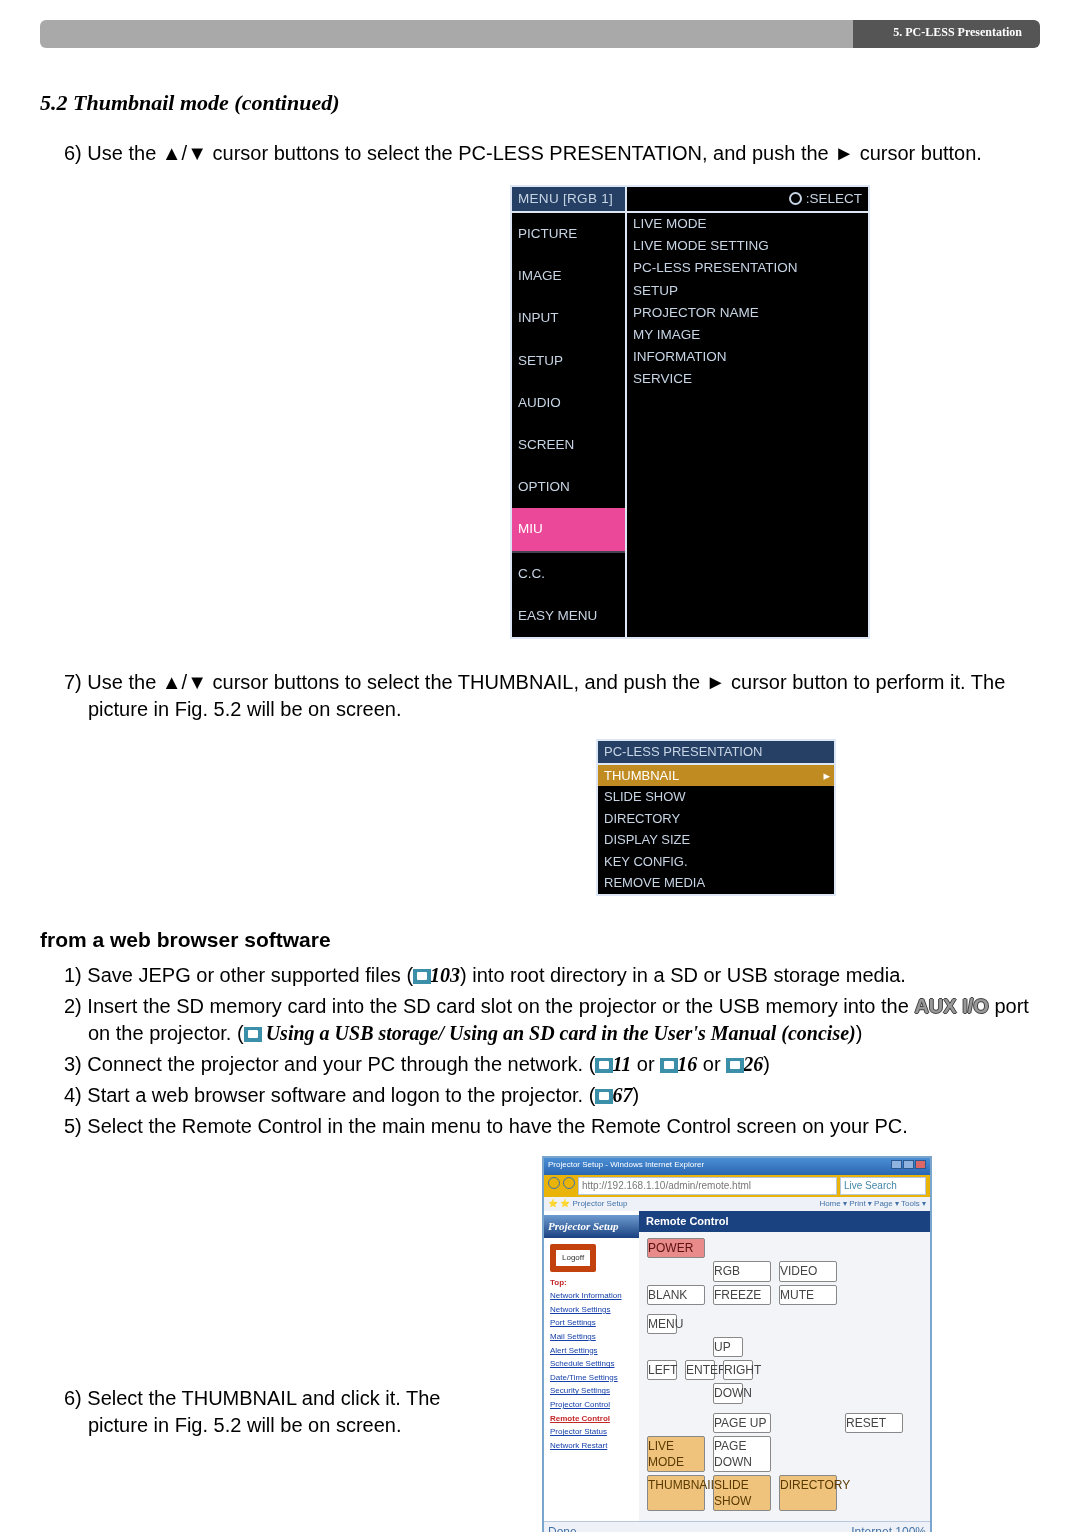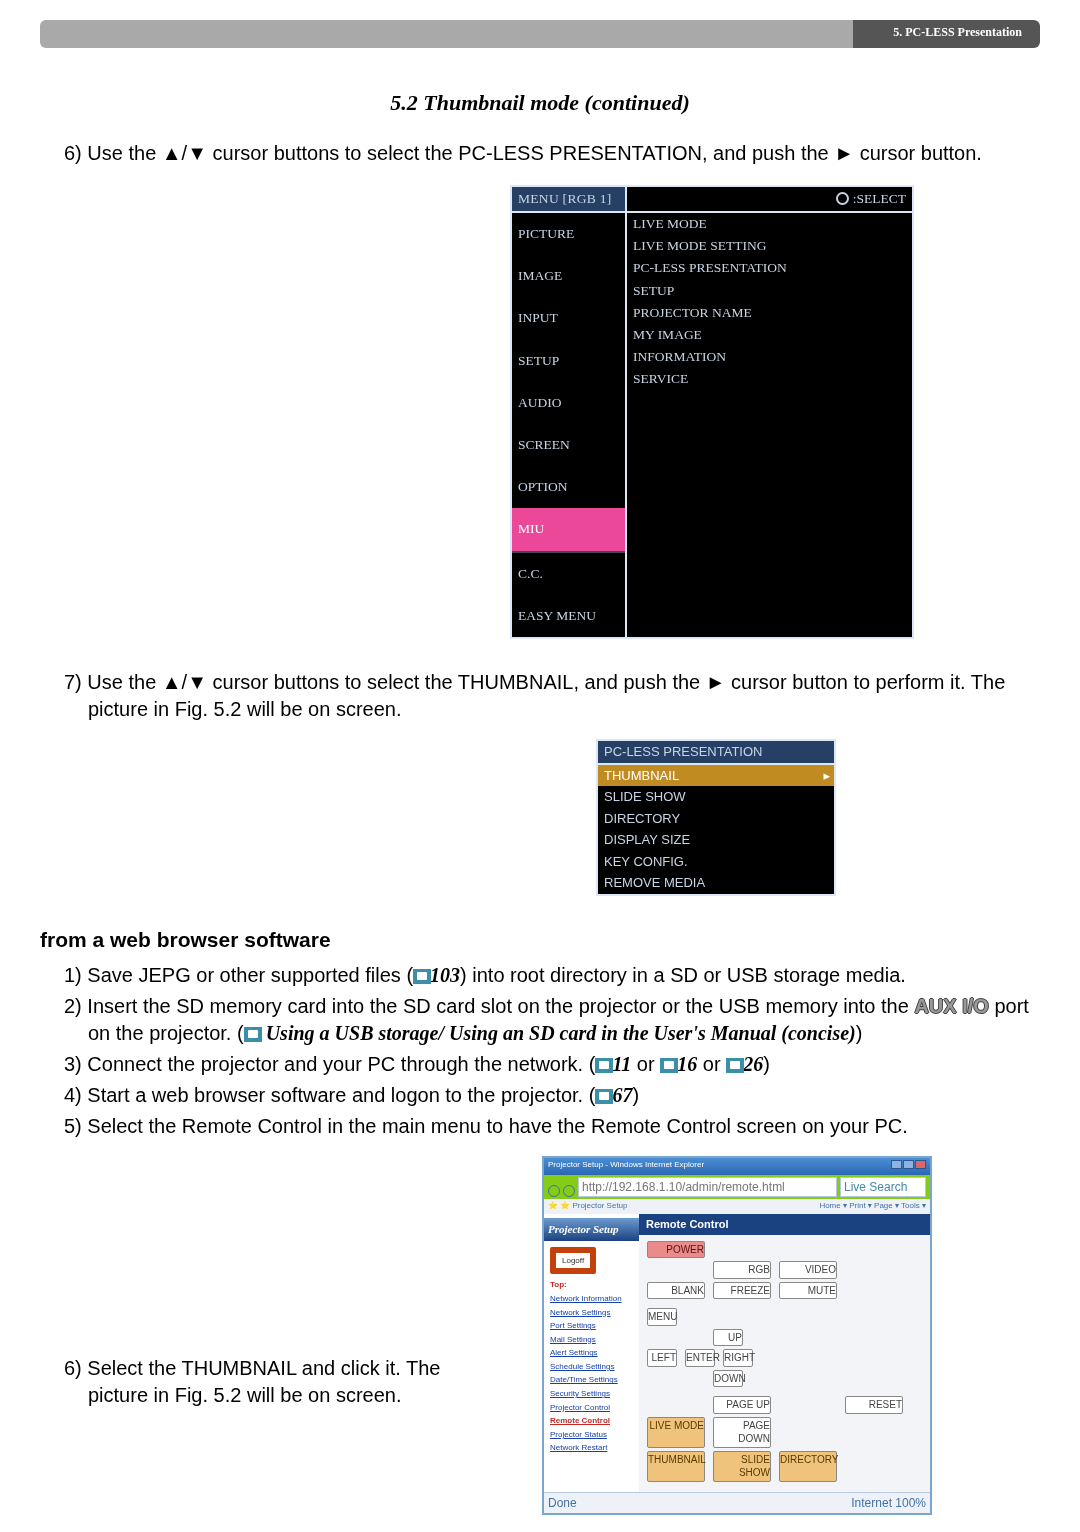--- a/index.html
+++ b/index.html
@@ -1,31 +1,31 @@
 <!DOCTYPE html>
 <html><head>
 <meta charset="utf-8">
 <style>
   * { margin: 0; padding: 0; box-sizing: border-box; }
   body { background: #fff; font-family: Arial, Helvetica, sans-serif; color: #000; width: 1080px; margin: 0 auto; padding: 20px 40px 30px 40px; font-size: 20px; line-height: 1.35; }
   .headerbar { width: 100%; height: 28px; background: #a9a9a9; border-radius: 6px; position: relative; overflow: hidden; margin-bottom: 40px; }
   .headerbar-right { position: absolute; right: 0; top: 0; bottom: 0; background: #555; color: #fff; font-weight: bold; font-family: Georgia, 'Times New Roman', serif; padding: 4px 18px 0 40px; font-size: 12px; border-radius: 0 6px 6px 0; }
-  .section-head { font-family: Georgia, 'Times New Roman', serif; font-style: italic; font-weight: bold; font-size: 22px; margin-bottom: 22px; text-align: center; }
+  .section-head { font-family: Georgia, 'Times New Roman', serif; font-style: italic; font-weight: bold; font-size: 22px; margin-bottom: 22px; }
   .step { margin-left: 24px; margin-bottom: 4px; text-indent: -24px; padding-left: 24px; }
   .step-block { margin-bottom: 16px; }
   .subhead { font-weight: bold; margin-top: 30px; margin-bottom: 8px; font-size: 21px; }
   .book-icon { display: inline-flex; align-items: center; justify-content: center; width: 18px; height: 15px; background: #3c8fa8; vertical-align: middle; position: relative; margin-right: -1px; }
   .book-icon::before { content: ""; position: absolute; width: 10px; height: 8px; background: #fff; border-radius: 1px; top: 3px; left: 4px; }
   .ref { font-family: Georgia, 'Times New Roman', serif; font-style: italic; font-weight: bold; }
   .bold-it { font-family: Georgia, 'Times New Roman', serif; font-style: italic; font-weight: bold; }
   .outline { color: #999; font-weight: bold; text-shadow: -1px 0 #444,1px 0 #444,0 -1px #444,0 1px #444; }
   .pagenum { text-align: right; margin-top: 24px; font-size: 20px; }
 
   
-  .menu1 { width: 404px; margin: 18px auto 30px 470px; font-family: Liberation Serif, serif; font-size: 13.5px; color: #c7d4e4; border: 2px solid #dde6f4; background: #000; }
+  .menu1 { width: 360px; margin: 18px auto 30px 470px; font-family: Liberation Sans, sans-serif; font-size: 13.5px; color: #c7d4e4; border: 2px solid #dde6f4; background: #000; }
   .menu1-toprow { display: flex; border-bottom: 2px solid #dde6f4; }
   .menu1-toprow .cell-a { width: 115px; background: #264065; color: #c7d4e4; padding: 3px 6px; border-right: 2px solid #dde6f4; letter-spacing: .3px; }
   .menu1-toprow .cell-b { flex: 1; background: #000; display: flex; justify-content: flex-end; padding: 3px 6px; align-items: center; gap: 4px; }
   .sel-dot { width: 13px; height: 13px; border: 2px solid #c7d4e4; border-radius: 50%; position: relative; display:inline-block; }
   .sel-dot::before { content:""; position:absolute; width:5px;height:5px;background:#c7d4e4; right:-1px; top:4px; border-radius:50%; box-shadow:-8px -3px 0 -1px #c7d4e4,-8px 3px 0 -1px #c7d4e4; display:none;}
   .menu1-body { display: flex; }
   .menu1-col1 { width: 115px; border-right: 2px solid #dde6f4; display: flex; flex-direction: column; }
   .menu1-col1 .row { padding: 12px 6px; background: #000; }
   .menu1-col1 .row.hi { background: #ec4899; color: #fff; }
   .menu1-col1 .row.sep { border-top: 2px solid #445; }
@@ -37,36 +37,36 @@
   .menu2 .head { background: #264065; padding: 2px 6px; border-bottom: 2px solid #dde6f4; }
   .menu2 .row { padding: 2px 6px; }
   .menu2 .row.hi { background: #c08c22; color: #fff; position: relative; }
   .menu2 .row.hi::after { content: "▸"; position: absolute; right: 4px; top: 2px; }
 
   
   .browser { width: 390px; margin: 14px 0 0 502px; border: 2px solid #7aa5cc; background: #fff; font-size: 9px; font-family: Arial, sans-serif; }
   .br-titlebar { background: linear-gradient(#4b8ed4,#2a67b2); color: #fff; padding: 2px 4px; display:flex; justify-content:space-between; font-size: 8px; }
   .br-titlebar .btns span { display:inline-block; width:11px; height:9px; margin-left:1px; border:1px solid #2a5890;}
   .br-titlebar .btns span:nth-child(1){background:#8fb2df;} .br-titlebar .btns span:nth-child(2){background:#8fb2df;} .br-titlebar .btns span:nth-child(3){background:#d66;}
-  .br-toolbar { padding: 2px 4px; display:flex; align-items:flex-end; gap:3px; background:#84cc16; font-size:12px; color:#888;}
+  .br-toolbar { padding: 2px 4px; display:flex; align-items:flex-start; gap:3px; background:#eab308; font-size:10px; color:#888;}
   .br-toolbar .circ{width:12px;height:12px;border:1px solid #4272a6;border-radius:50%;}
   .br-toolbar .url{flex:1; background:#fff; border:1px solid #b9c9dd; padding:1px 3px; color:#777;}
   .br-toolbar .live{width:86px; background:#fff; border:1px solid #b9c9dd; padding:1px 3px; color:#48a;}
   .br-tabs { padding: 2px 4px; background:#eef2f8; color:#4272a6; font-size:8px; display:flex; justify-content:space-between;}
   .br-body { display:flex; }
   .sidebar { width: 95px; padding: 4px 6px; color: #1640aa; font-size: 8px; line-height: 1.7; }
   .sidebar .title { background: linear-gradient(#6d9bd0,#1b4280); color:#fff; font-family:'Times New Roman',serif; font-style:italic; font-size:11px; padding:2px 4px; margin: 0 -6px 4px -6px; font-weight:bold;}
   .sidebar .logoff { display:inline-block; background:#fff; border:6px solid #c2410c; color:#333; border-radius:2px; padding:1px 6px; font-size:8px; margin:2px 0 4px 0;}
   .sidebar a{ display:block; text-decoration:underline; color:#1640aa;}
   .sidebar a.red{ color:#c32828; font-weight:bold;}
   .mainpane { flex:1; background:#f2f4f8; }
   .mainpane .hdr { background:#1b4280; color:#fff; font-weight:bold; padding:3px 7px; font-size:11px;}
   .mainpane .pad { padding:6px 8px 10px 8px; display:flex; flex-direction:column; gap:3px; align-items:flex-start;}
   .btnrow { display:flex; gap:8px; }
-  .btn { border:1px solid #888; background:#fff; color:#444; padding:1px 0; width:58px; text-align:right; border-radius:2px; font-size:10px;}
+  .btn { border:1px solid #888; background:#fff; color:#444; padding:1px 0; width:58px; text-align:left; border-radius:2px; font-size:12px;}
   .btn.red{ background:#e98b8b; color:#5b1111;}
   .btn.orng{ background:#efc37c; color:#5a3a00;}
   .btn.sm{ width:30px;}
   .statusbar { border-top:1px solid #b9c9dd; padding:2px 4px; display:flex; justify-content:space-between; color:#4272a6; font-size:12px; background:#eef2f8;}
 </style>
 </head>
 <body>
 
 <div class="headerbar">
   <div class="headerbar-right">5. PC-LESS Presentation</div>

